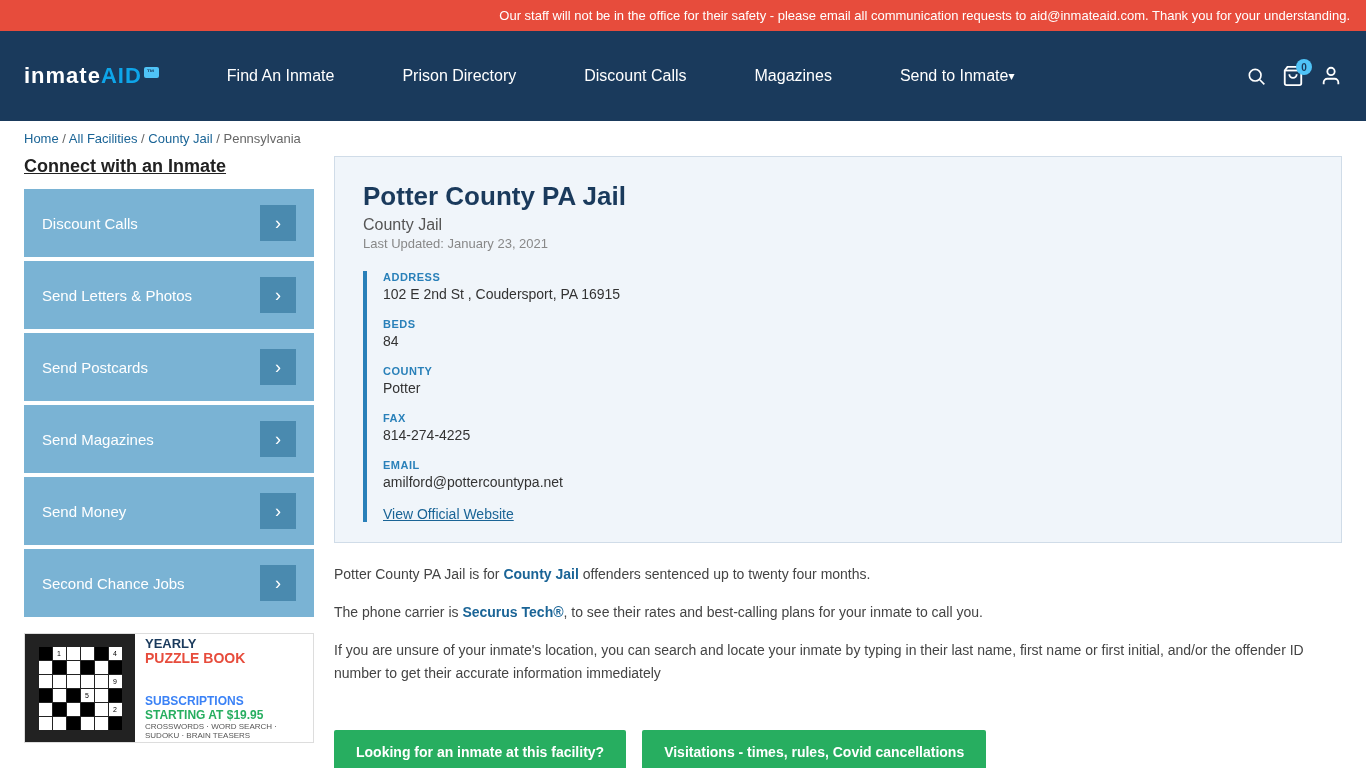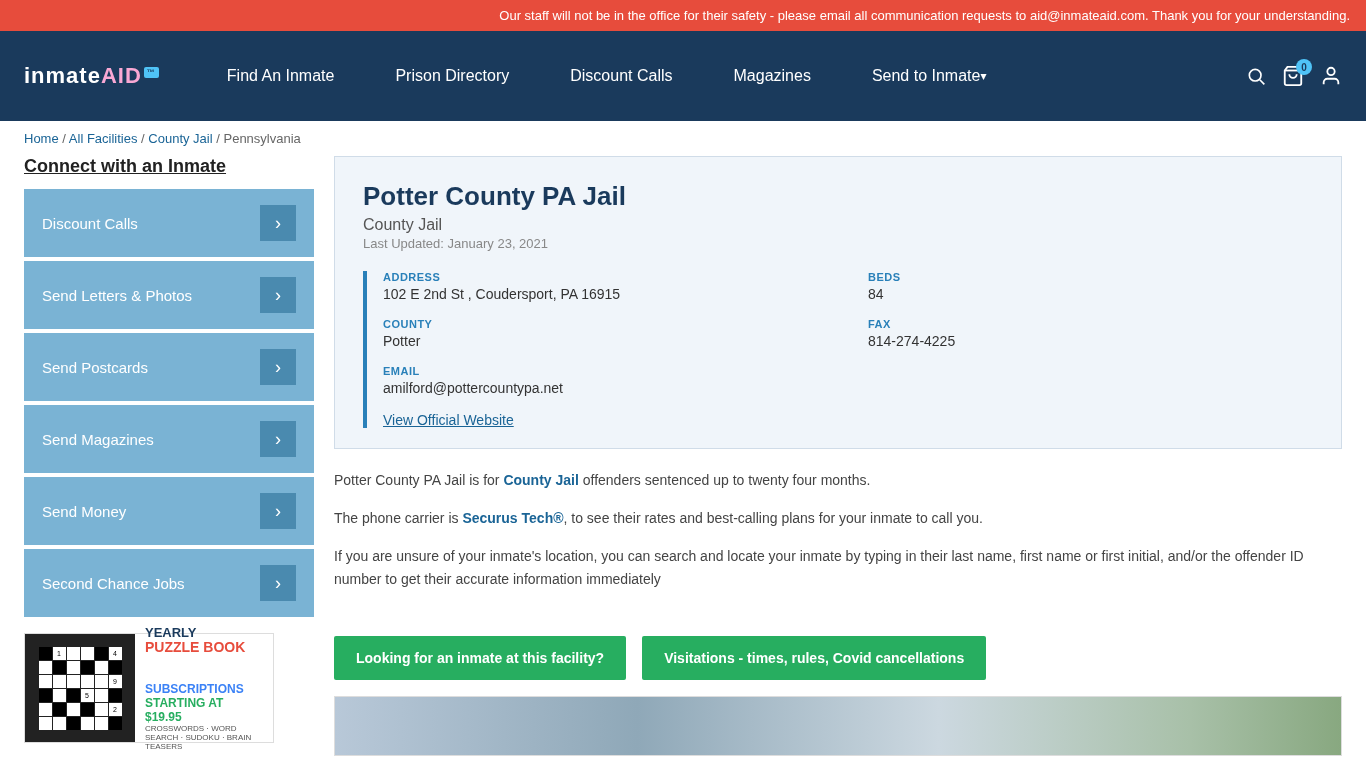--- a/index.html
+++ b/index.html
@@ -29,37 +29,37 @@
       display: flex;
       align-items: center;
     }
     .logo-text {
       color: #fff;
       font-size: 22px;
       font-weight: bold;
       letter-spacing: 1px;
     }
     .logo-aid {
-      color: #f9a8d4;
+      color: #0ea5e9;
     }
     .logo-badge {
       background: #4fc3f7;
       color: #1a3a5c;
       font-size: 8px;
       font-weight: bold;
       padding: 1px 3px;
       border-radius: 2px;
       margin-left: 2px;
       vertical-align: super;
     }
     .nav-links {
       display: flex;
       align-items: center;
       flex: 1;
-      gap: 5px;
+      gap: 12px;
     }
     .nav-link {
       color: #fff;
       text-decoration: none;
       font-size: 16px;
       padding: 0 28px;
       height: 90px;
       display: flex;
       align-items: center;
       cursor: pointer;
@@ -209,21 +209,21 @@
       color: #555;
       margin-bottom: 2px;
     }
     .facility-updated {
       font-size: 13px;
       color: #888;
       margin-bottom: 20px;
     }
     .facility-details {
       display: grid;
-      grid-template-columns: 1fr 1fr;
+      grid-template-columns: 1fr;
       gap: 16px 40px;
     }
     .detail-block {}
     .detail-label {
       color: #2980b9;
       font-size: 11px;
       font-weight: bold;
       text-transform: uppercase;
       letter-spacing: 0.5px;
       margin-bottom: 3px;
@@ -361,21 +361,21 @@
     <a class="sidebar-btn">
       <span>Send Money</span>
       <span class="sidebar-btn-arrow">›</span>
     </a>
     <a class="sidebar-btn">
       <span>Second Chance Jobs</span>
       <span class="sidebar-btn-arrow">›</span>
     </a>
 
     <div class="sidebar-ad">
-      <div class="ad-content" style="width:250px;height:110px;display:flex;background:#fff;border:1px solid #ddd;cursor:pointer;">
+      <div class="ad-content" style="width:290px;height:110px;display:flex;background:#fff;border:1px solid #ddd;cursor:pointer;">
         <div class="ad-left">
 
           <div style="display:grid;grid-template-columns:repeat(6,13px);grid-template-rows:repeat(6,13px);gap:1px;">
             <div style="background:#000;width:13px;height:13px;"></div>
               <div style="background:#fff;width:13px;height:13px;font-size:7px;display:flex;align-items:center;justify-content:center;color:#000;">1</div>
               <div style="background:#fff;width:13px;height:13px;"></div>
               <div style="background:#fff;width:13px;height:13px;"></div>
               <div style="background:#000;width:13px;height:13px;"></div>
               <div style="background:#fff;width:13px;height:13px;font-size:7px;display:flex;align-items:center;justify-content:center;color:#000;">4</div>
             <div style="background:#fff;width:13px;height:13px;"></div>

